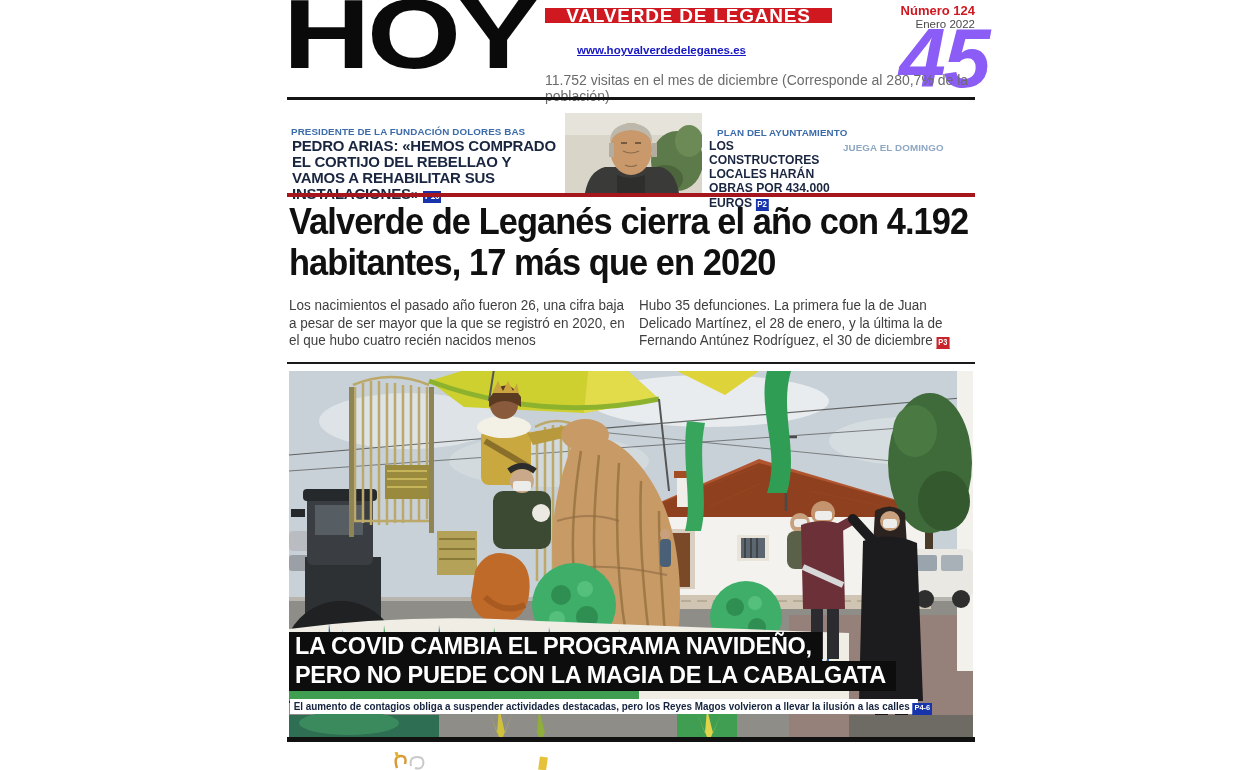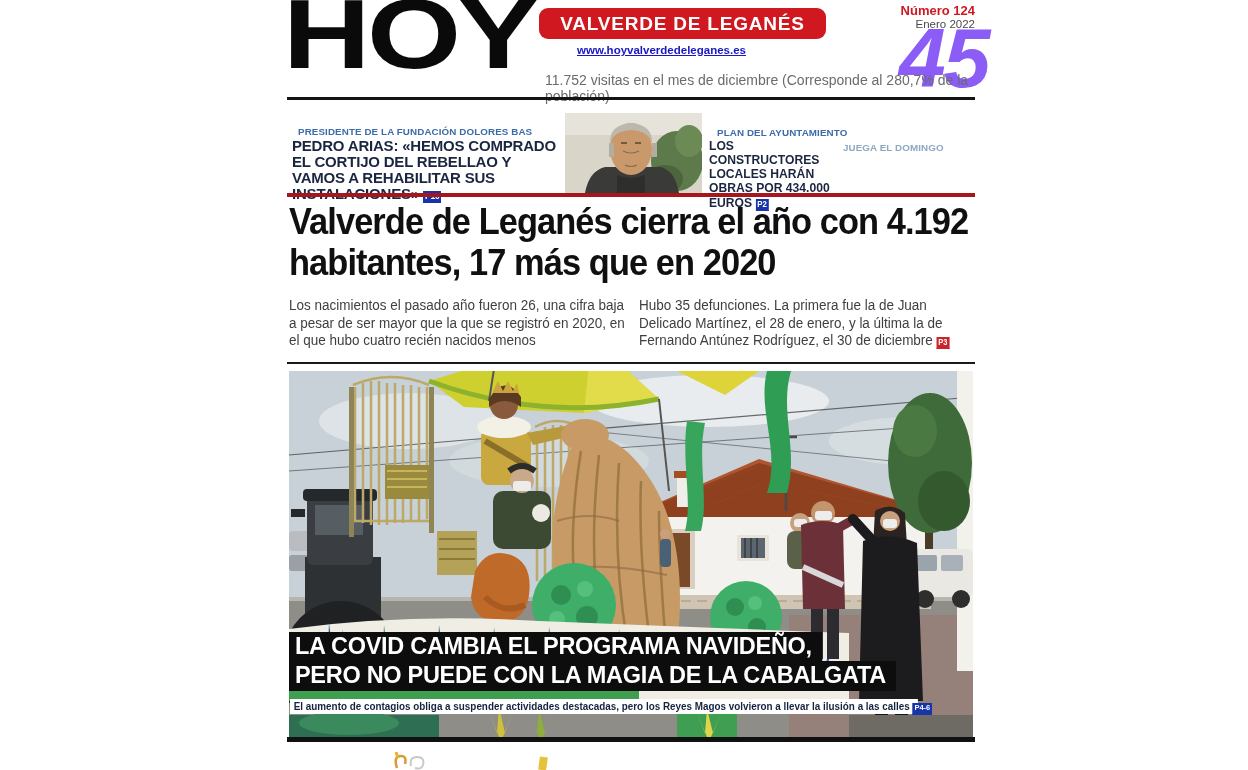--- a/index.html
+++ b/index.html
@@ -8,36 +8,36 @@
     background:#ffffff;
     font-family:"Liberation Sans", sans-serif;
   }
   .page{position:absolute;left:287px;top:0;width:688px;height:770px;background:#fff;}
   .abs{position:absolute;}
 
   
   .wm{left:612px;top:10px;font-size:84px;font-weight:bold;font-style:italic;color:#8b5cf6;letter-spacing:-2px;}
   .logo{left:-4px;top:-16px;font-size:110px;line-height:110px;font-weight:bold;color:#0a0a0a;
         letter-spacing:-3px;transform:scale(1.10,.90);transform-origin:0 0;}
-  .edition-box{left:252px;top:8px;width:287px;height:31px;background:#cf1820;color:#fff;
-        display:flex;align-items:center;justify-content:center;font-size:19px;font-weight:bold;letter-spacing:.8px;border-radius:9px;}
+  .edition-box{left:258px;top:8px;width:287px;height:15px;background:#cf1820;color:#fff;
+        display:flex;align-items:center;justify-content:center;font-size:19px;font-weight:bold;letter-spacing:.8px;}
   .issue-num{right:0;top:3px;font-size:13px;font-weight:bold;color:#cf1820;text-align:left;}
   .issue-date{right:0;top:18px;font-size:11.5px;color:#4a4a4a;text-align:right;}
   .url{left:258px;top:44px;font-size:11.5px;font-weight:bold;color:#1717c4;text-decoration:underline;cursor:pointer;margin-left:32px;}
   .stats{left:258px;top:72px;font-size:14px;color:#6b6b6b;}
   .rule-black{left:0;top:97px;width:688px;height:3px;background:#141414;}
 
   
   .kicker{font-size:9.8px;font-weight:bold;color:#3c6baa;letter-spacing:.1px;white-space:nowrap;}
   .kicker.light{color:#8ea7c2;margin-top:15px;}
   .t-headline{font-weight:bold;color:#1a2640;line-height:1.07;}
   .pref{display:inline-block;background:#1734ad;color:#fff;font-size:8.5px;font-weight:bold;
         padding:0 2px 1px 2px;line-height:10px;vertical-align:baseline;border-bottom:1px solid #1734ad;}
   .pref.red{background:#c9242b;border-bottom-color:#c9242b;}
-  .t1k{left:11px;top:126px;}
+  .t1k{left:4px;top:126px;}
   .t1h{left:5px;top:138px;width:268px;font-size:15px;letter-spacing:-.2px;}
   .portrait{left:278px;top:113px;width:137px;height:80px;overflow:hidden;}
   .t2k{left:422px;top:127px;padding-left:8px;}
   .t2h{left:422px;top:139px;width:144px;font-size:13.2px;transform:scaleX(.92);transform-origin:0 0;}
   .t3k{left:556px;top:127px;}
   .t3h{left:556px;top:139px;width:136px;font-size:13.2px;}
   .rule-red{left:0;top:193px;width:688px;height:4px;background:#a5161d;}
 
   
   .lead-h{left:2px;top:201px;width:745px;font-size:37px;font-weight:bold;color:#101010;

